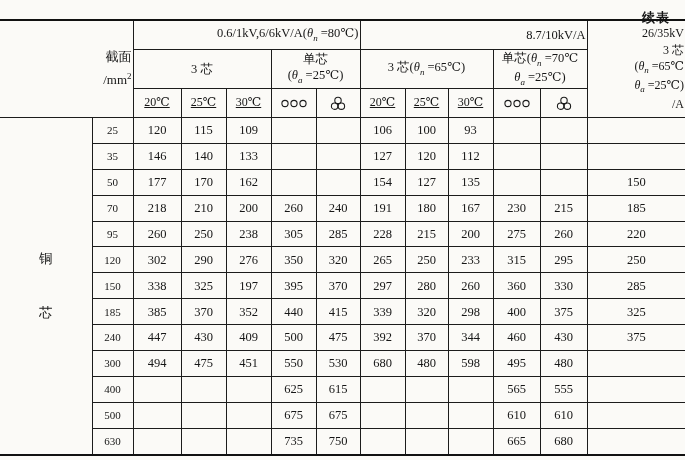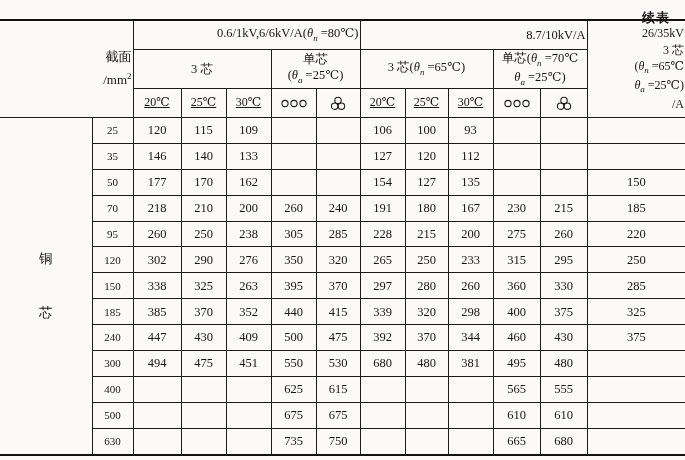--- a/index.html
+++ b/index.html
@@ -211,21 +211,21 @@
           <td class="val">250</td>
           <td class="val">233</td>
           <td class="val">315</td>
           <td class="val">295</td>
           <td class="val no-right">250</td>
         </tr>
         <tr>
           <td class="size-cell">150</td>
           <td class="val">338</td>
           <td class="val">325</td>
-          <td class="val">263</td>
+          <td class="val">197</td>
           <td class="val">395</td>
           <td class="val">370</td>
           <td class="val">297</td>
           <td class="val">280</td>
           <td class="val">260</td>
           <td class="val">360</td>
           <td class="val">330</td>
           <td class="val no-right">285</td>
         </tr>
         <tr>
@@ -258,21 +258,21 @@
         </tr>
         <tr>
           <td class="size-cell">300</td>
           <td class="val">494</td>
           <td class="val">475</td>
           <td class="val">451</td>
           <td class="val">550</td>
           <td class="val">530</td>
           <td class="val">680</td>
           <td class="val">480</td>
-          <td class="val">381</td>
+          <td class="val">598</td>
           <td class="val">495</td>
           <td class="val">480</td>
           <td class="val no-right"></td>
         </tr>
         <tr>
           <td class="size-cell">400</td>
           <td class="val"></td>
           <td class="val"></td>
           <td class="val"></td>
           <td class="val">625</td>

